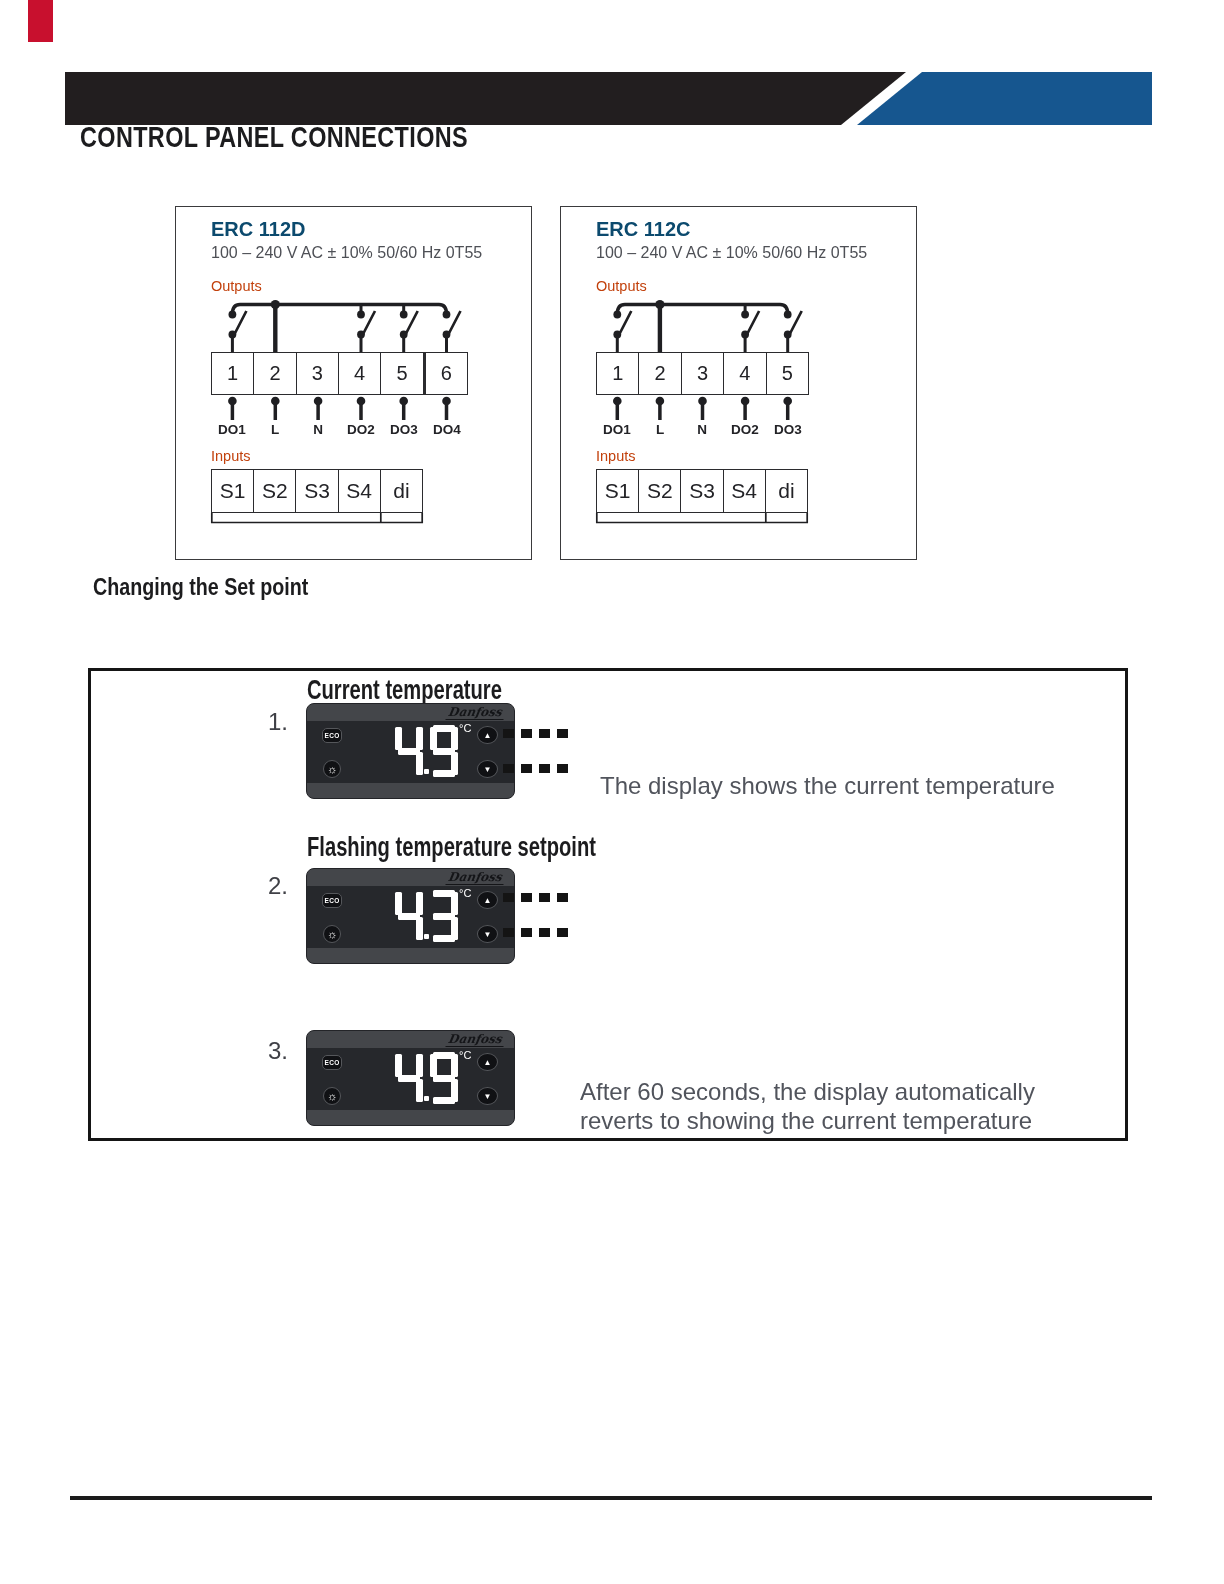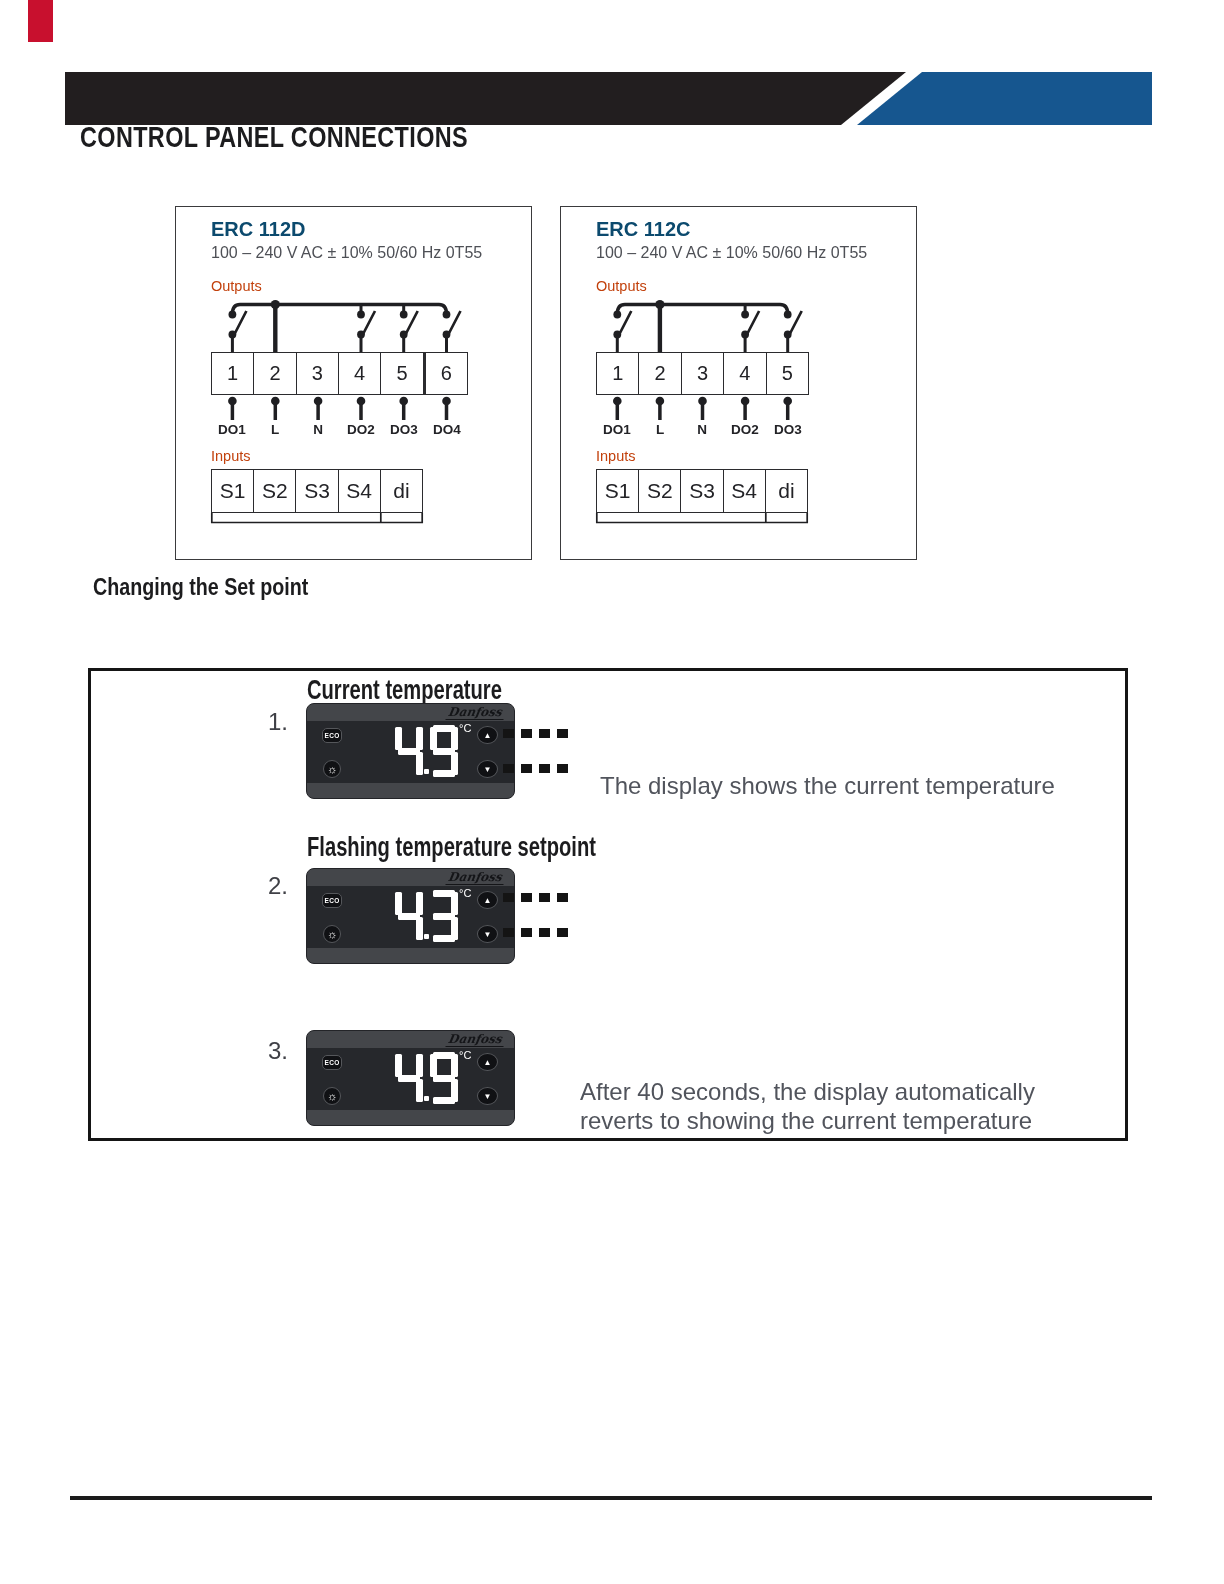--- a/index.html
+++ b/index.html
@@ -291,16 +291,16 @@
           <span class="sc"></span>
           <span class="sd"></span>
           <span class="sf"></span>
           <span class="sg"></span>
         </div>
       </div>
     <div class="degc">°C</div>
     <div class="dbtn up-btn">▲</div>
     <div class="dbtn down-btn">▼</div>
   </div>
-  <div class="abs stepdesc" style="left:580px;top:1078px;width:490px;">After 40 seconds, the display automatically reverts to showing the current temperature</div>
+  <div class="abs stepdesc" style="left:580px;top:1078px;width:490px;">After 60 seconds, the display automatically reverts to showing the current temperature</div>
 
   <div class="abs bottom-rule"></div>
 </div>
 
 </body></html>

